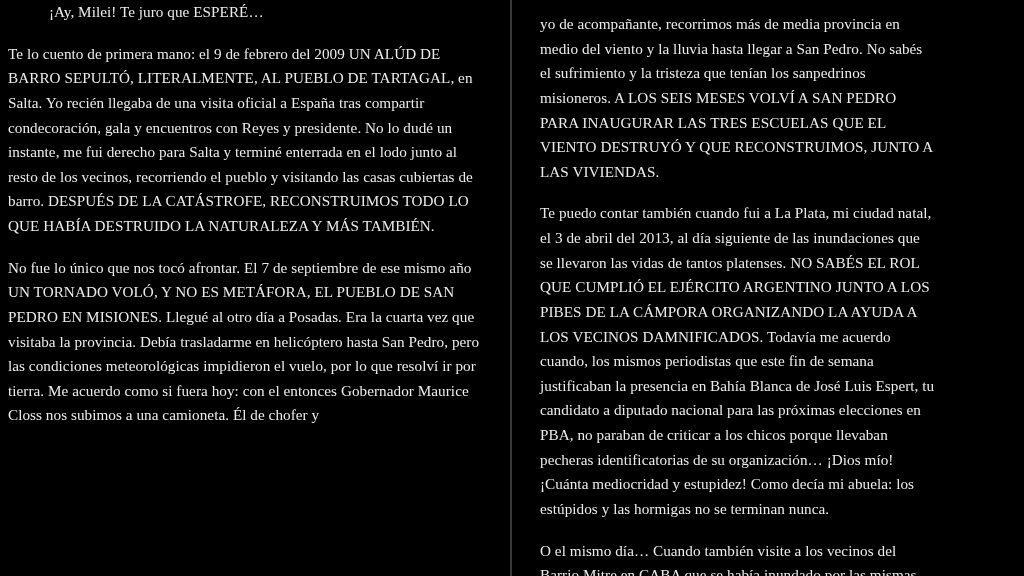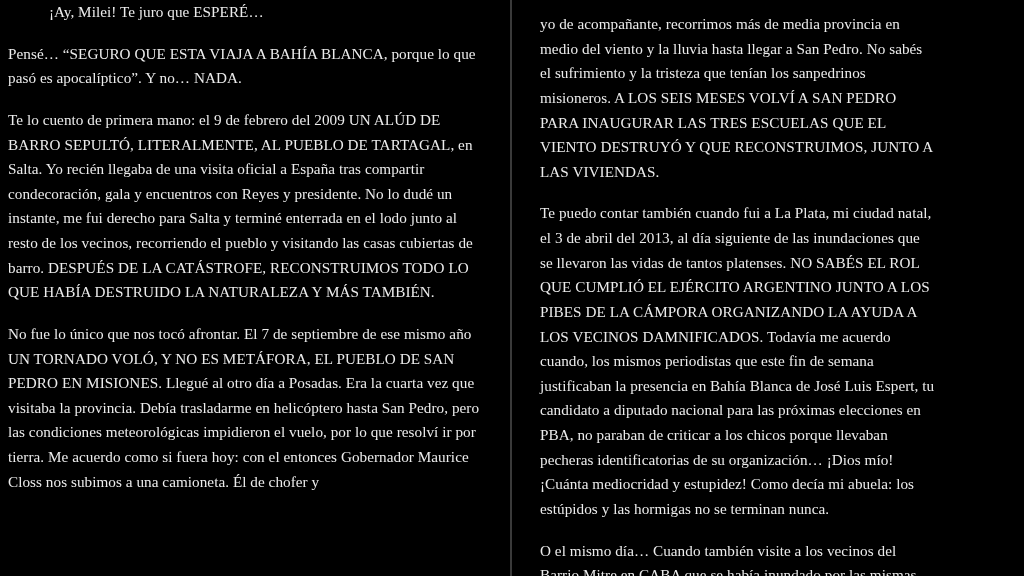--- a/index.html
+++ b/index.html
@@ -61,21 +61,20 @@
   .shift-up-left { margin-top: -3px; }
   .shift-up-right { margin-top: -4px; }
 </style>
 </head>
 <body>
 
 <div class="page">
 
   <div class="column column-left">
     <p class="para shift-up-left">¡Ay, Milei! Te juro que ESPERÉ…</p>
-    <p class="para">Pensé… “SEGURO QUE ESTA VIAJA A BAHÍA BLANCA, porque lo que pasó es apocalíptico”. Y no… NADA.</p>
     <p class="para">Te lo cuento de primera mano: el 9 de febrero del 2009 UN ALÚD DE BARRO SEPULTÓ, LITERALMENTE, AL PUEBLO DE TARTAGAL, en Salta. Yo recién llegaba de una visita oficial a España tras compartir condecoración, gala y encuentros con Reyes y presidente. No lo dudé un instante, me fui derecho para Salta y terminé enterrada en el lodo junto al resto de los vecinos, recorriendo el pueblo y visitando las casas cubiertas de barro. DESPUÉS DE LA CATÁSTROFE, RECONSTRUIMOS TODO LO QUE HABÍA DESTRUIDO LA NATURALEZA Y MÁS TAMBIÉN.</p>
     <p class="para">No fue lo único que nos tocó afrontar. El 7 de septiembre de ese mismo año UN TORNADO VOLÓ, Y NO ES METÁFORA, EL PUEBLO DE SAN PEDRO EN MISIONES. Llegué al otro día a Posadas. Era la cuarta vez que visitaba la provincia. Debía trasladarme en helicóptero hasta San Pedro, pero las condiciones meteorológicas impidieron el vuelo, por lo que resolví ir por tierra. Me acuerdo como si fuera hoy: con el entonces Gobernador Maurice Closs nos subimos a una camioneta. Él de chofer y</p>
   </div>
 
   <div class="divider"></div>
 
   <div class="column column-right">
     <p class="para shift-up-right">yo de acompañante, recorrimos más de media provincia en medio del viento y la lluvia hasta llegar a San Pedro. No sabés el sufrimiento y la tristeza que tenían los sanpedrinos misioneros. A LOS SEIS MESES VOLVÍ A SAN PEDRO PARA INAUGURAR LAS TRES ESCUELAS QUE EL VIENTO DESTRUYÓ Y QUE RECONSTRUIMOS, JUNTO A LAS VIVIENDAS.</p>
     <p class="para">Te puedo contar también cuando fui a La Plata, mi ciudad natal, el 3 de abril del 2013, al día siguiente de las inundaciones que se llevaron las vidas de tantos platenses. NO SABÉS EL ROL QUE CUMPLIÓ EL EJÉRCITO ARGENTINO JUNTO A LOS PIBES DE LA CÁMPORA ORGANIZANDO LA AYUDA A LOS VECINOS DAMNIFICADOS. Todavía me acuerdo cuando, los mismos periodistas que este fin de semana justificaban la presencia en Bahía Blanca de José Luis Espert, tu candidato a diputado nacional para las próximas elecciones en PBA, no paraban de criticar a los chicos porque llevaban pecheras identificatorias de su organización… ¡Dios mío! ¡Cuánta mediocridad y estupidez! Como decía mi abuela: los estúpidos y las hormigas no se terminan nunca.</p>
     <p class="para">O el mismo día… Cuando también visite a los vecinos del Barrio Mitre en CABA que se había inundado por las mismas lluvias. El barrio está atrás del shopping DOT y me informaban que, después de la construcción de ese gran centro comercial, el barrio siempre se inundaba y era necesario que se hicieran obras complementarias para evitarlo. Me acuerdo de que ese mismo día llamé al propietario del DOT, un importante desarrollador inmobiliario muy creyente igual que yo, Y LE PEDÍ QUE HICIERA ESA OBRA… que Dios se lo iba a agradecer. LA HIZO.</p>

